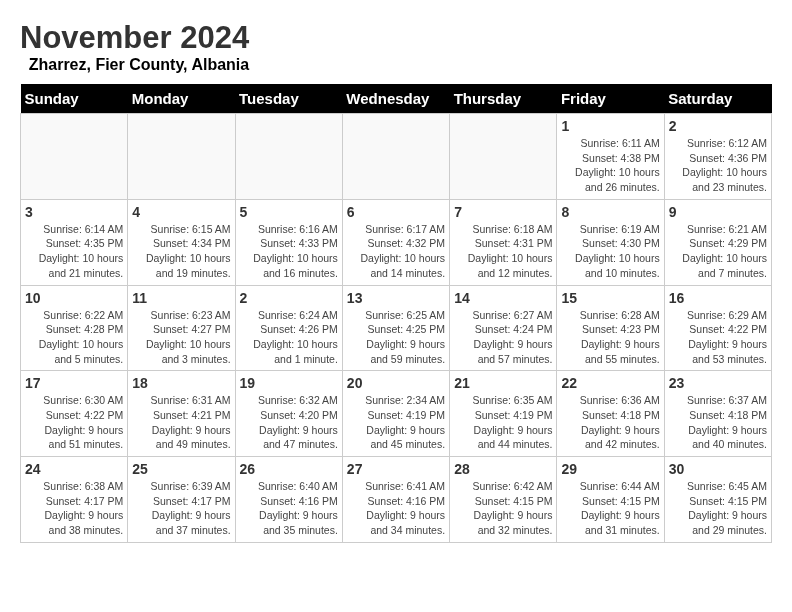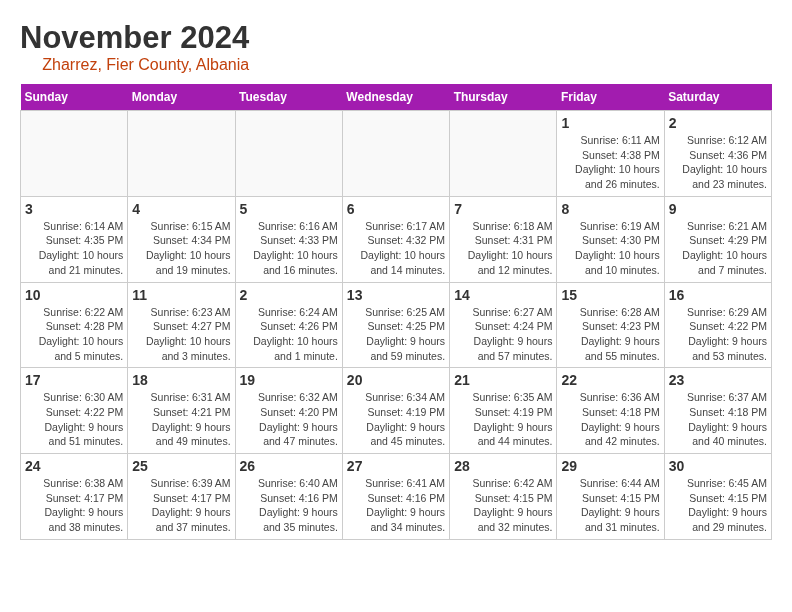--- a/index.html
+++ b/index.html
@@ -38,34 +38,35 @@
     .title-area {
       text-align: right;
     }
     .month-title {
       font-size: 31px;
       font-weight: bold;
       color: #333;
     }
     .location-title {
       font-size: 16px;
-      color: #c2410c;
+      color: #000000;
+      font-weight: bold;
     }
     .calendar {
       width: 100%;
       border-collapse: collapse;
       font-size: 11px;
     }
     .calendar th {
-      background: #a21caf;
+      background: #000000;
       color: #fff;
       padding: 6px 4px;
       text-align: left;
       font-weight: bold;
-      font-size: 12px;
+      font-size: 15px;
     }
     .calendar td {
       border: 1px solid #ccc;
       vertical-align: top;
       padding: 4px;
       width: 107px;
       min-height: 80px;
       background: #fff;
     }
     .calendar td.empty {
@@ -229,21 +230,21 @@
 Daylight: 9 hours and 49 minutes.</div>
         </td>
         <td>
           <span class="day-number">19</span>
           <div class="day-detail" style="white-space: pre-line;">Sunrise: 6:32 AM
 Sunset: 4:20 PM
 Daylight: 9 hours and 47 minutes.</div>
         </td>
         <td>
           <span class="day-number">20</span>
-          <div class="day-detail" style="white-space: pre-line;">Sunrise: 6:34 AM
+          <div class="day-detail" style="white-space: pre-line;">Sunrise: 2:34 AM
 Sunset: 4:19 PM
 Daylight: 9 hours and 45 minutes.</div>
         </td>
         <td>
           <span class="day-number">21</span>
           <div class="day-detail" style="white-space: pre-line;">Sunrise: 6:35 AM
 Sunset: 4:19 PM
 Daylight: 9 hours and 44 minutes.</div>
         </td>
         <td>

